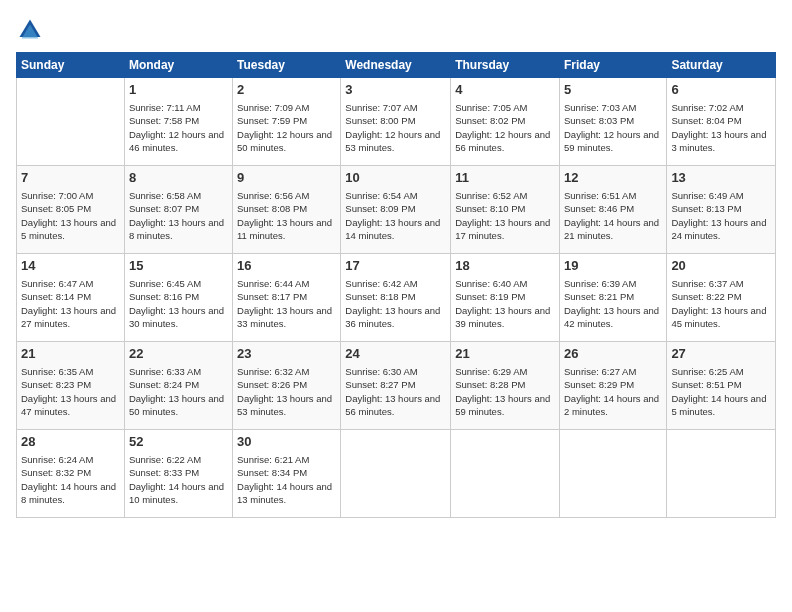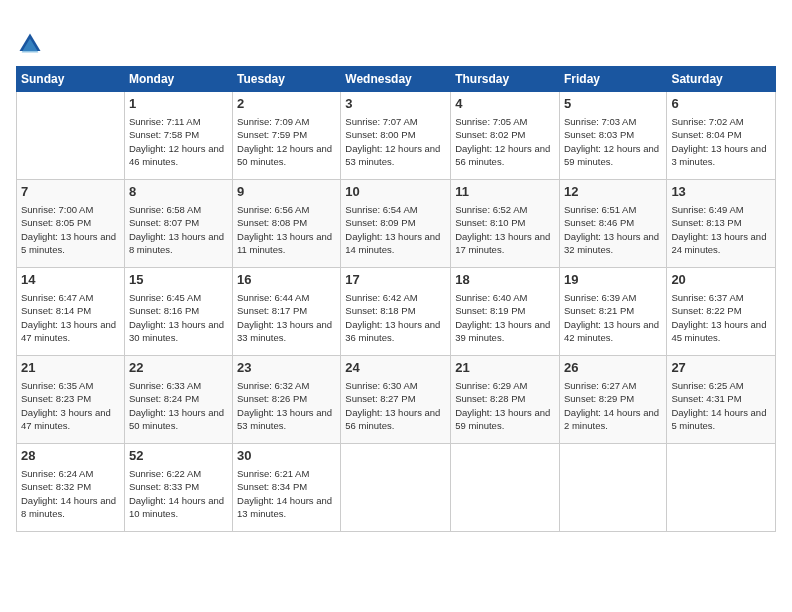--- a/index.html
+++ b/index.html
@@ -5,21 +5,21 @@
     * { margin: 0; padding: 0; box-sizing: border-box; }
     body {
       font-family: Arial, sans-serif;
       background: #fff;
       width: 792px;
       height: 612px;
       overflow: hidden;
     }
     .container {
       width: 792px;
-      padding: 30px 16px 8px 16px;
+      padding: 16px 16px 8px 16px;
     }
     .header-area {
       display: flex;
       justify-content: space-between;
       align-items: flex-start;
       margin-bottom: 8px;
     }
     .logo {
       display: flex;
       align-items: center;
@@ -192,35 +192,35 @@
           <td>
             <span class="day-num">11</span>
             <div>Sunrise: 6:52 AM</div>
             <div>Sunset: 8:10 PM</div>
             <div>Daylight: 13 hours and 17 minutes.</div>
           </td>
           <td>
             <span class="day-num">12</span>
             <div>Sunrise: 6:51 AM</div>
             <div>Sunset: 8:46 PM</div>
-            <div>Daylight: 13 hours and 32 minutes.</div>
+            <div>Daylight: 14 hours and 21 minutes.</div>
           </td>
           <td>
             <span class="day-num">13</span>
             <div>Sunrise: 6:49 AM</div>
             <div>Sunset: 8:13 PM</div>
             <div>Daylight: 13 hours and 24 minutes.</div>
           </td>
         </tr>
         <tr>
           <td>
             <span class="day-num">14</span>
             <div>Sunrise: 6:47 AM</div>
             <div>Sunset: 8:14 PM</div>
-            <div>Daylight: 13 hours and 47 minutes.</div>
+            <div>Daylight: 13 hours and 27 minutes.</div>
           </td>
           <td>
             <span class="day-num">15</span>
             <div>Sunrise: 6:45 AM</div>
             <div>Sunset: 8:16 PM</div>
             <div>Daylight: 13 hours and 30 minutes.</div>
           </td>
           <td>
             <span class="day-num">16</span>
             <div>Sunrise: 6:44 AM</div>
@@ -250,21 +250,21 @@
             <div>Sunrise: 6:37 AM</div>
             <div>Sunset: 8:22 PM</div>
             <div>Daylight: 13 hours and 45 minutes.</div>
           </td>
         </tr>
         <tr>
           <td>
             <span class="day-num">21</span>
             <div>Sunrise: 6:35 AM</div>
             <div>Sunset: 8:23 PM</div>
-            <div>Daylight: 3 hours and 47 minutes.</div>
+            <div>Daylight: 13 hours and 47 minutes.</div>
           </td>
           <td>
             <span class="day-num">22</span>
             <div>Sunrise: 6:33 AM</div>
             <div>Sunset: 8:24 PM</div>
             <div>Daylight: 13 hours and 50 minutes.</div>
           </td>
           <td>
             <span class="day-num">23</span>
             <div>Sunrise: 6:32 AM</div>
@@ -285,21 +285,21 @@
           </td>
           <td>
             <span class="day-num">26</span>
             <div>Sunrise: 6:27 AM</div>
             <div>Sunset: 8:29 PM</div>
             <div>Daylight: 14 hours and 2 minutes.</div>
           </td>
           <td>
             <span class="day-num">27</span>
             <div>Sunrise: 6:25 AM</div>
-            <div>Sunset: 4:31 PM</div>
+            <div>Sunset: 8:51 PM</div>
             <div>Daylight: 14 hours and 5 minutes.</div>
           </td>
         </tr>
         <tr>
           <td>
             <span class="day-num">28</span>
             <div>Sunrise: 6:24 AM</div>
             <div>Sunset: 8:32 PM</div>
             <div>Daylight: 14 hours and 8 minutes.</div>
           </td>

